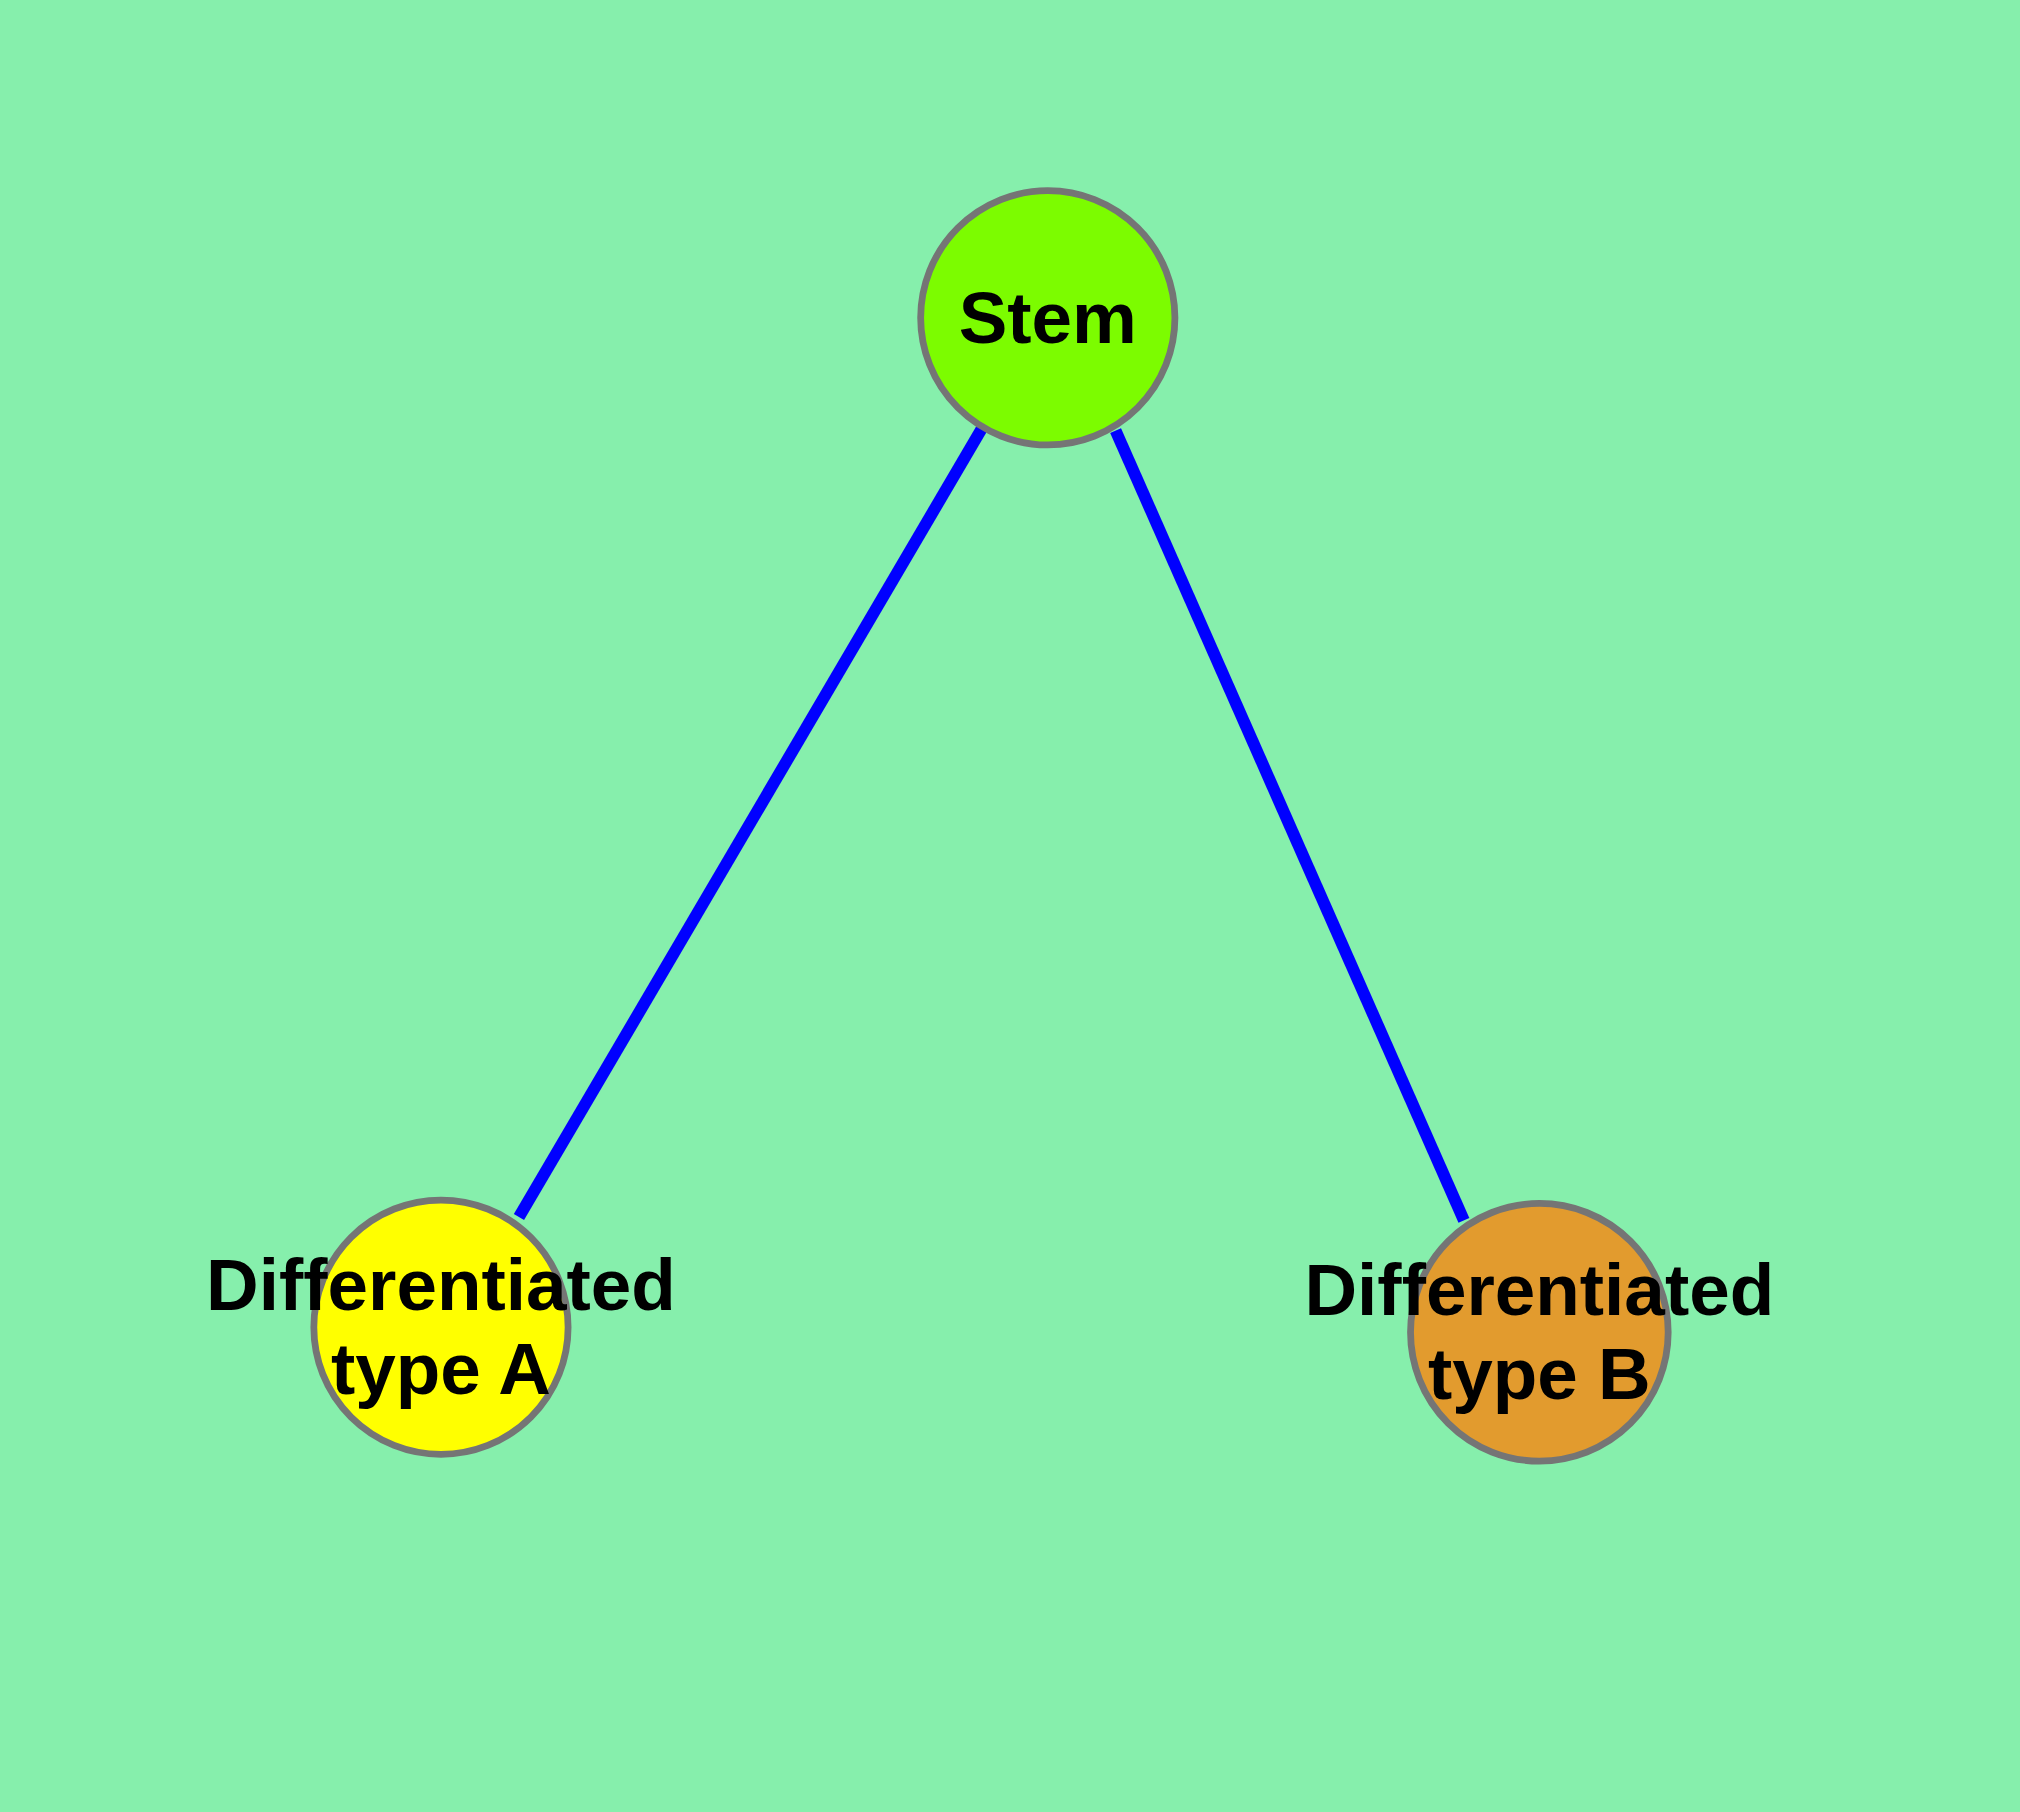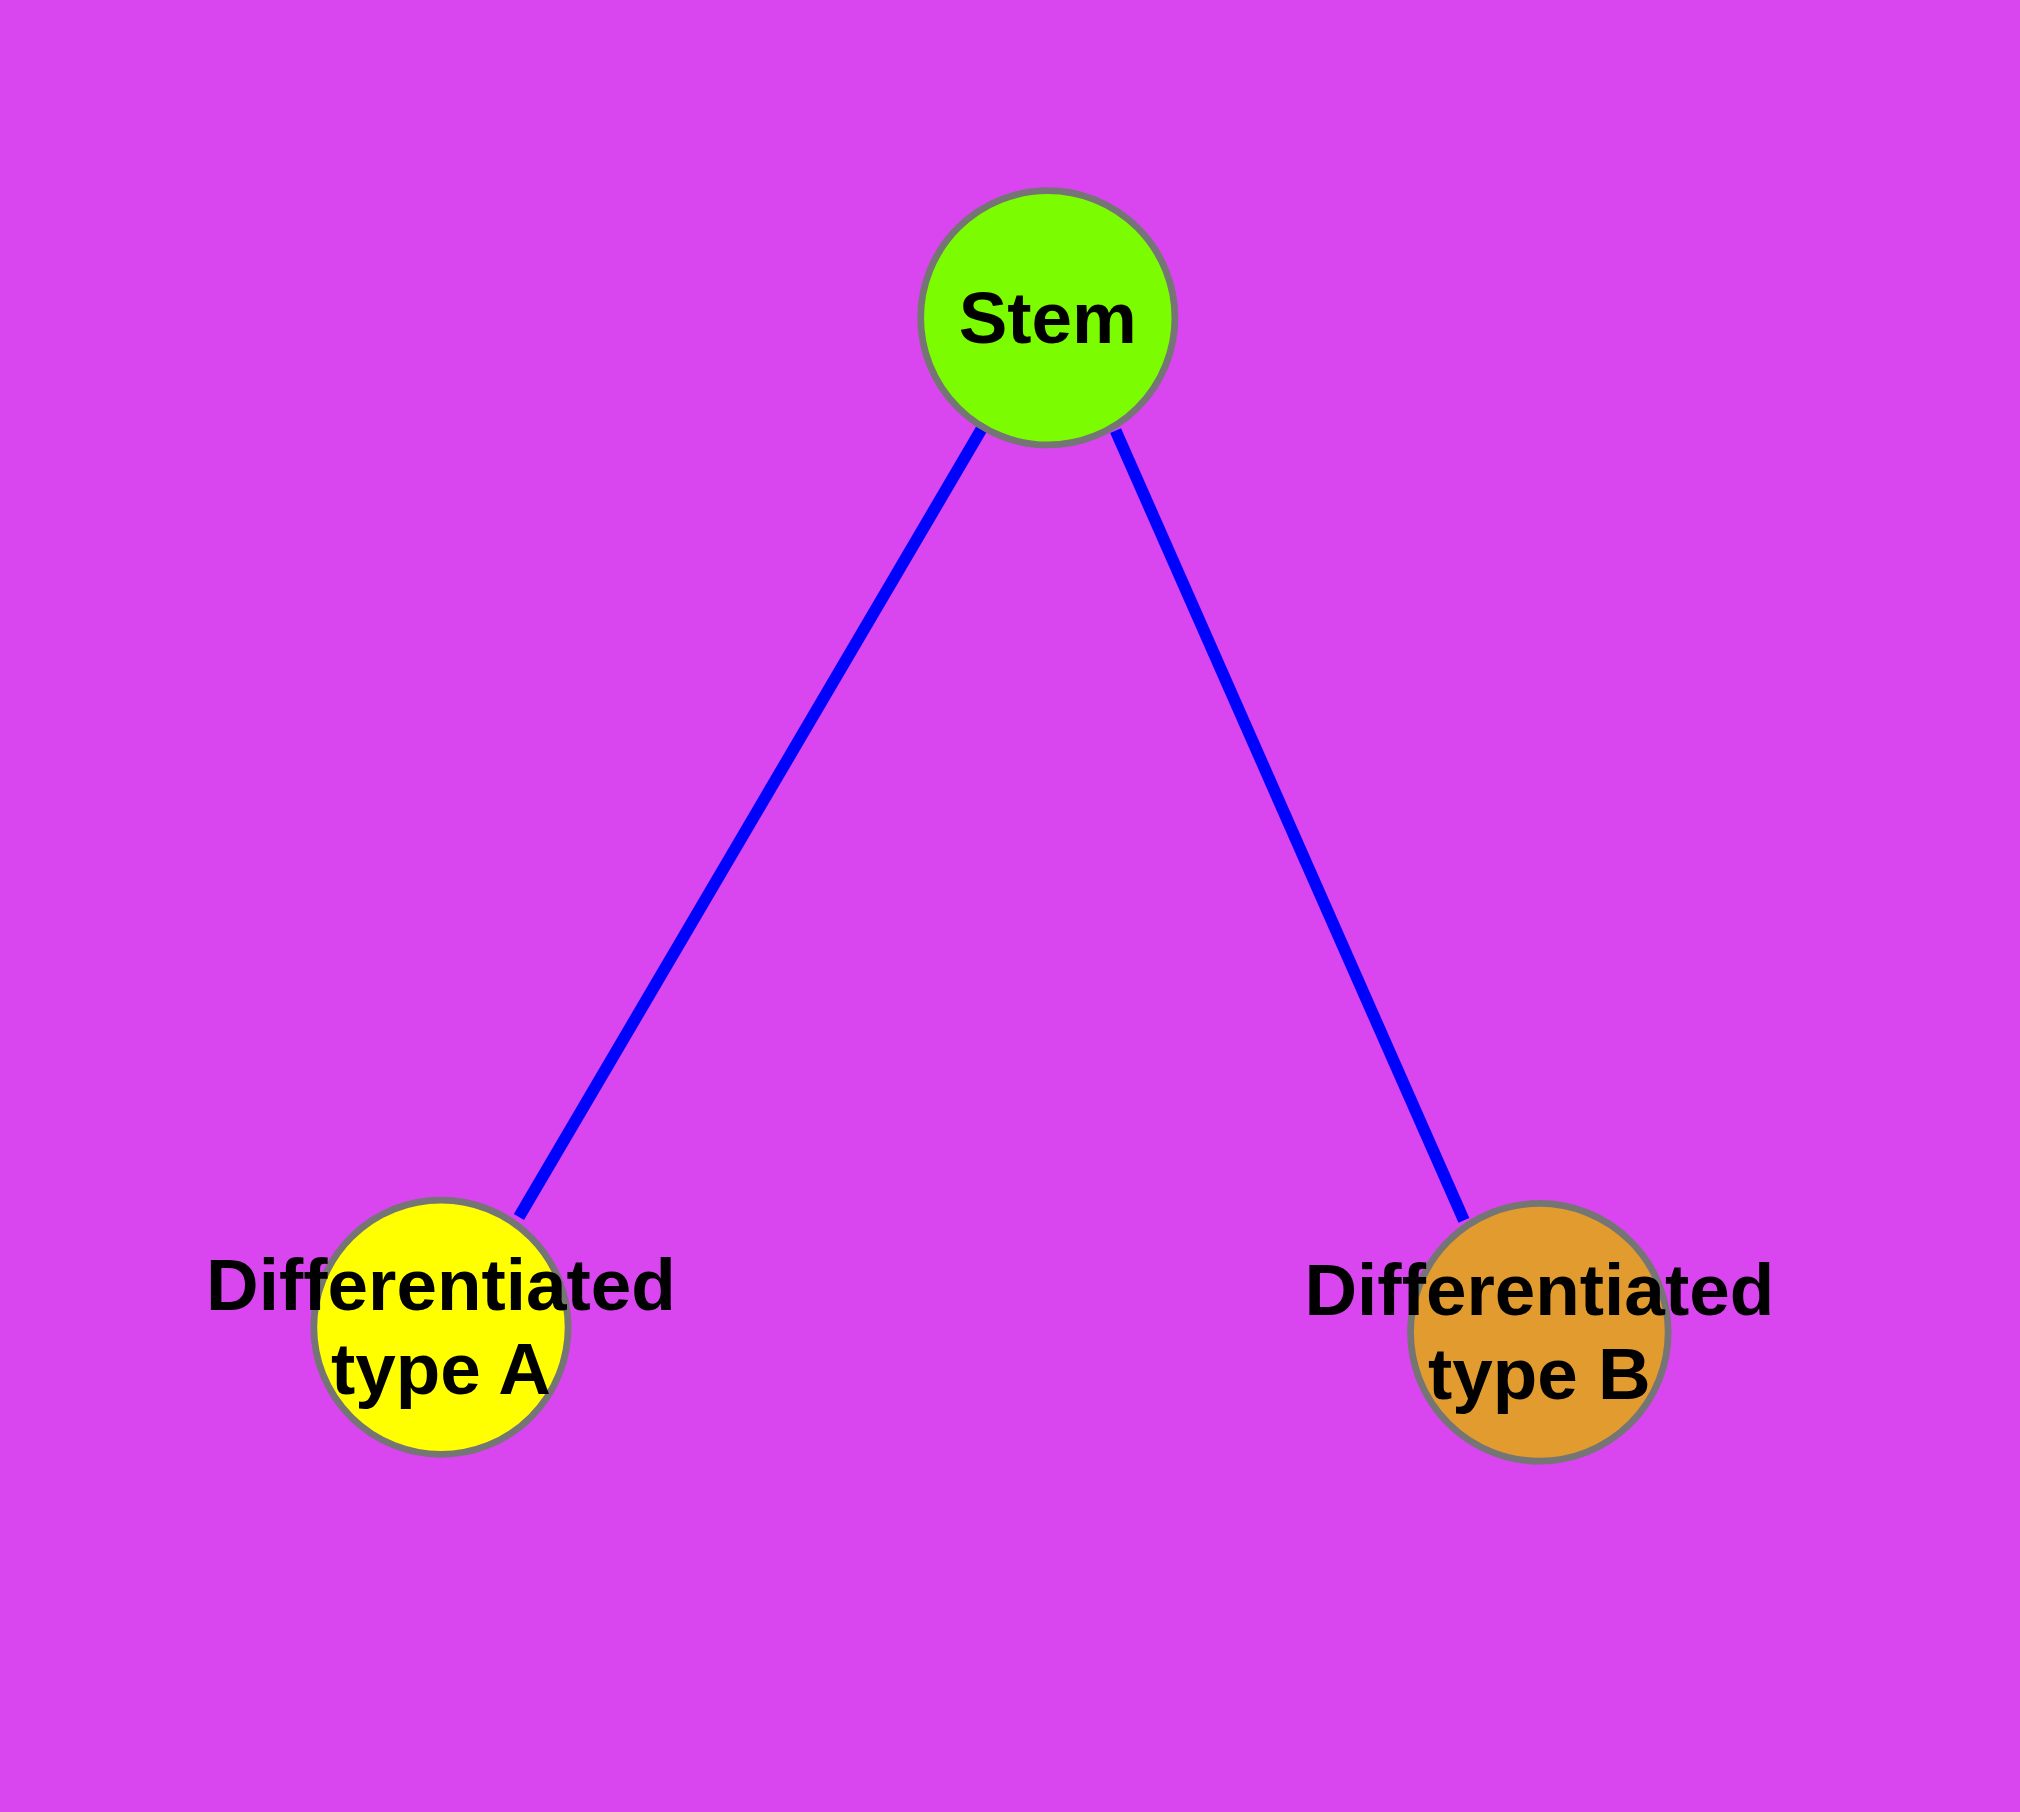--- a/index.html
+++ b/index.html
@@ -29,21 +29,21 @@
   .node-label {
     font-family: "Liberation Sans", sans-serif;
     font-weight: bold;
     fill: #000000;
     paint-order: normal;
   }
 </style>
 </head>
 <body style="background: rgb(204, 204, 250);">
 
-<div id="canvas" style="background: #d946ef;">
+<div id="canvas" style="background: #86efac;">
   <svg id="graph-svg" viewBox="0 0 2384 2138" xmlns="http://www.w3.org/2000/svg">
     <g id="edges-layer">
         <line x1="1158" y1="506" x2="612" y2="1436" stroke="#0000ff" stroke-width="14" stroke-linecap="butt"></line>
         <line x1="1316" y1="508" x2="1727" y2="1440" stroke="#0000ff" stroke-width="14" stroke-linecap="butt"></line>
       </g>
     <g id="nodes-layer">
         <g>
           <circle cx="1236" cy="375" r="150" fill="#7cfc00" stroke="#757575" stroke-width="8"></circle>
           <text x="1236" y="404.24" text-anchor="middle" font-size="86" class="node-label"><tspan x="1236" dy="0">Stem</tspan></text>
         </g>

